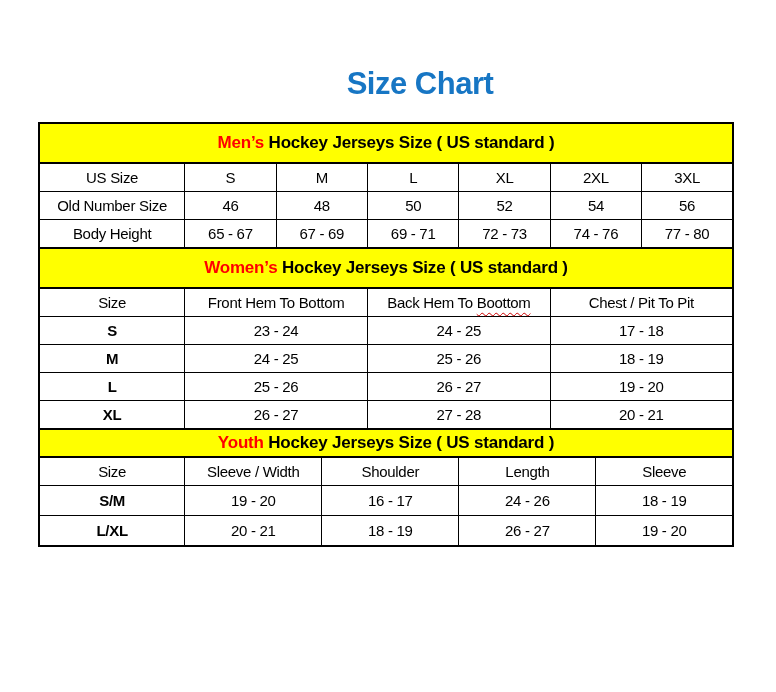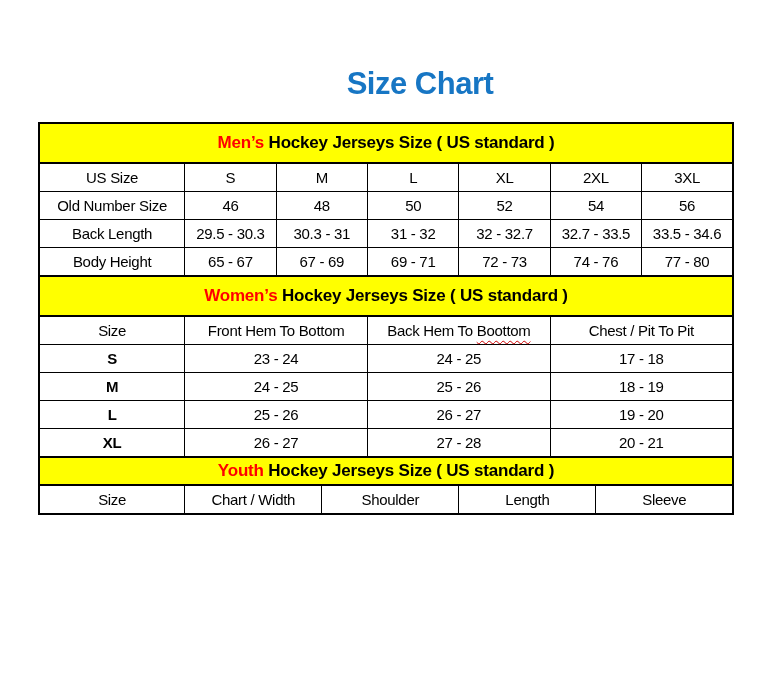--- a/index.html
+++ b/index.html
@@ -83,29 +83,20 @@
         <tr class="datarow">
           <td>Old Number Size</td>
           <td>46</td>
           <td>48</td>
           <td>50</td>
           <td>52</td>
           <td>54</td>
           <td>56</td>
         </tr>
         <tr class="datarow">
-          <td>Back Length</td>
-          <td>29.5 - 30.3</td>
-          <td>30.3 - 31</td>
-          <td>31 - 32</td>
-          <td>32 - 32.7</td>
-          <td>32.7 - 33.5</td>
-          <td>33.5 - 34.6</td>
-        </tr>
-        <tr class="datarow">
           <td>Body Height</td>
           <td>65 - 67</td>
           <td>67 - 69</td>
           <td>69 - 71</td>
           <td>72 - 73</td>
           <td>74 - 76</td>
           <td>77 - 80</td>
         </tr>
       </tbody>
   </table>
@@ -165,21 +156,35 @@
         <col style="width: 19.75%;">
       </colgroup>
     <thead>
       <tr class="banner banner-sm">
         <td class="banner-cell" colspan="5"><span class="hl">Youth</span><span> Hockey Jerseys Size ( US standard )</span></td>
       </tr>
     </thead>
     <tbody>
         <tr class="head">
           <th>Size</th>
-          <th>Chart / Width</th>
+          <th>Sleeve / Width</th>
           <th>Shoulder</th>
           <th>Length</th>
           <th>Sleeve</th>
+        </tr>
+        <tr class="datarow">
+          <td class="rowlabel-bold">S/M</td>
+          <td>19 - 20</td>
+          <td>16 - 17</td>
+          <td>24 - 26</td>
+          <td>18 - 19</td>
+        </tr>
+        <tr class="datarow">
+          <td class="rowlabel-bold">L/XL</td>
+          <td>20 - 21</td>
+          <td>18 - 19</td>
+          <td>26 - 27</td>
+          <td>19 - 20</td>
         </tr>
       </tbody>
   </table>
 
 </div>
 
 </body></html>

